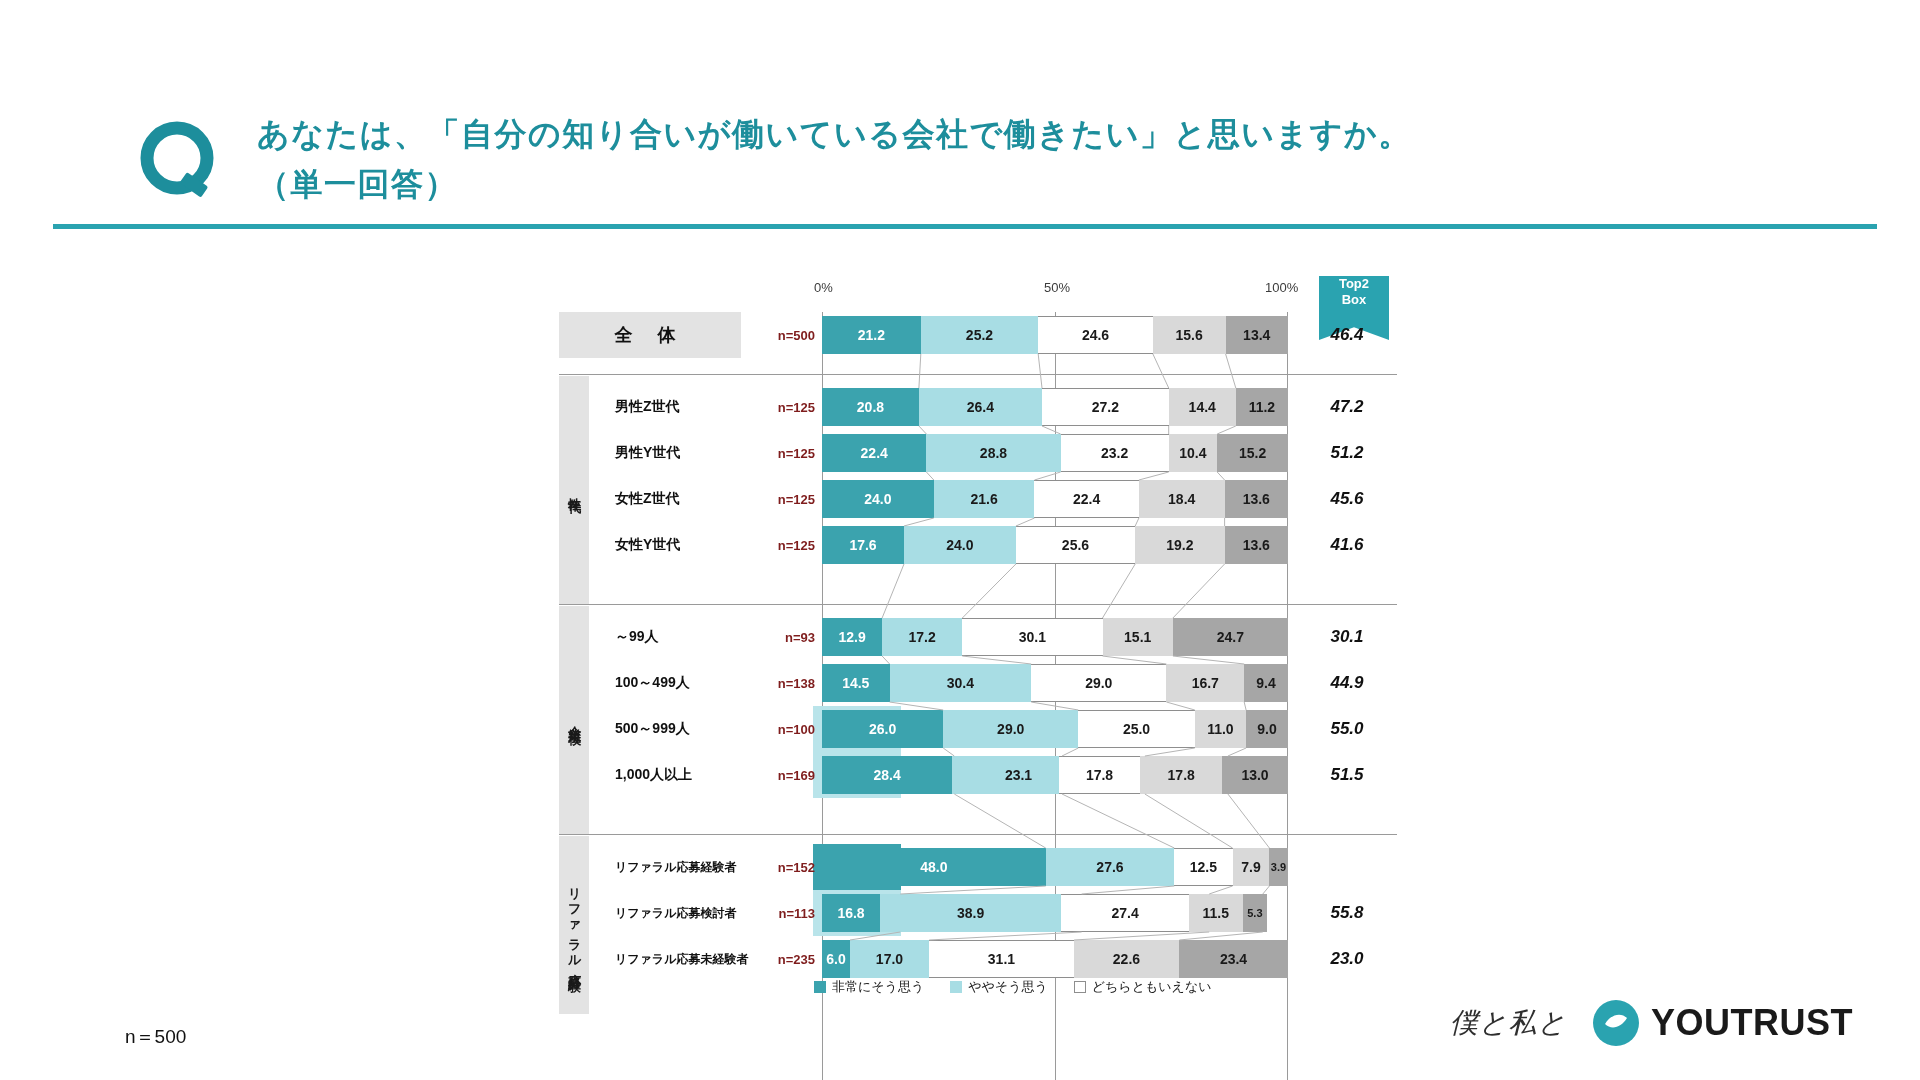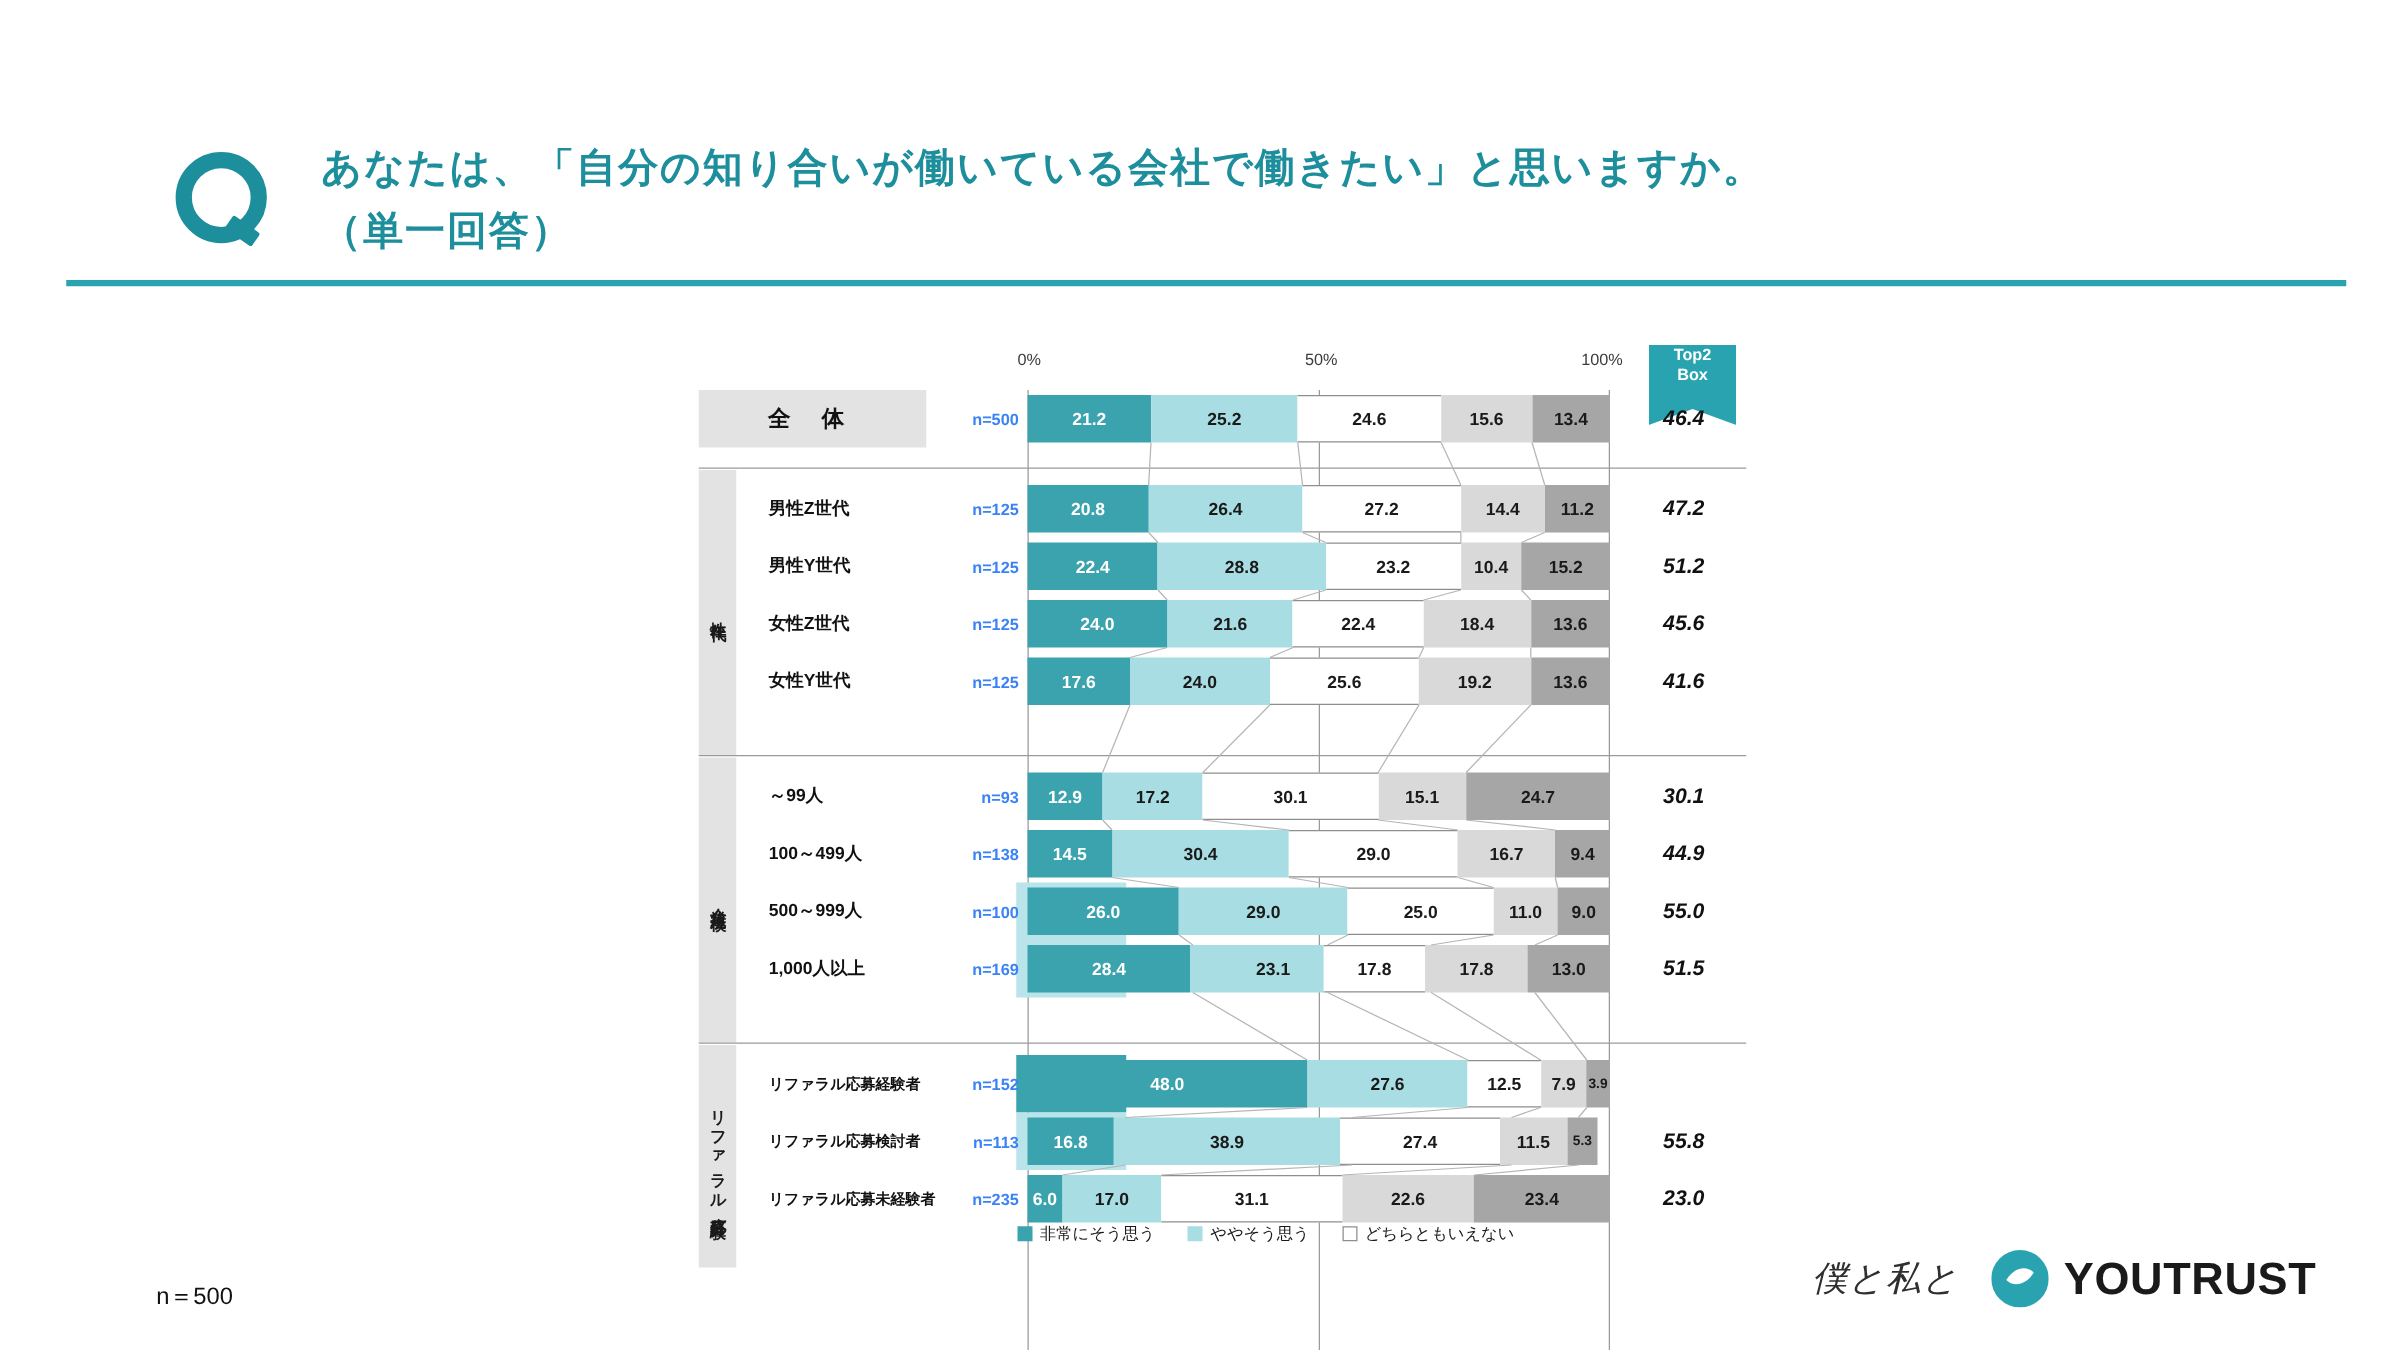--- a/index.html
+++ b/index.html
@@ -73,21 +73,21 @@
     font-size:14px; font-weight:bold; color:#111;
   }
   .total-band {
     position:absolute; left:0; top:0; width:182px; height:46px;
     background:#e3e3e3; display:flex; align-items:center; justify-content:center;
     font-size:18px; font-weight:bold; letter-spacing:10px; color:#111;
   }
   .n-text {
     position:absolute; left:196px; top:0; height:46px; width:60px;
     display:flex; align-items:center; justify-content:flex-end;
-    font-size:13px; font-weight:bold; color:#3b82f6;
+    font-size:13px; font-weight:bold; color:#7f1d1d;
   }
   .bar {
     position:absolute; left:263px; top:4px; height:38px; width:466px;
     display:flex;
   }
   .seg {
     height:38px; display:flex; align-items:center; justify-content:center;
     font-size:14px; font-weight:bold; color:#1a1a1a;
     overflow:hidden; white-space:nowrap;
   }
@@ -298,21 +298,21 @@
             <div class="seg s4" style="width: 36.814px;">7.9</div>
             <div class="seg s5" style="width: 18.174px; font-size: 11px;">3.9</div>
           </div>
           <div class="top2 on-dark">75.7</div>
         </div>
         <div class="hl-block hl-light" style="top: 656px; height: 46px;"></div>
         <div class="row" style="top: 656px;">
           <div class="cat-text" style="font-size: 12px;">リファラル応募検討者</div>
           <div class="n-text">n=113</div>
           <div class="bar">
-            <div class="seg s1" style="width: 69px;">16.8</div>
+            <div class="seg s1" style="width: 58px;">16.8</div>
             <div class="seg s2" style="width: 181.274px;">38.9</div>
             <div class="seg s3" style="width: 127.684px;">27.4</div>
             <div class="seg s4" style="width: 53.59px;">11.5</div>
             <div class="seg s5" style="width: 24.698px; font-size: 11px;">5.3</div>
           </div>
           <div class="top2">55.8</div>
         </div>
         <div class="row" style="top: 702px;">
           <div class="cat-text" style="font-size: 12px;">リファラル応募未経験者</div>
           <div class="n-text">n=235</div>

